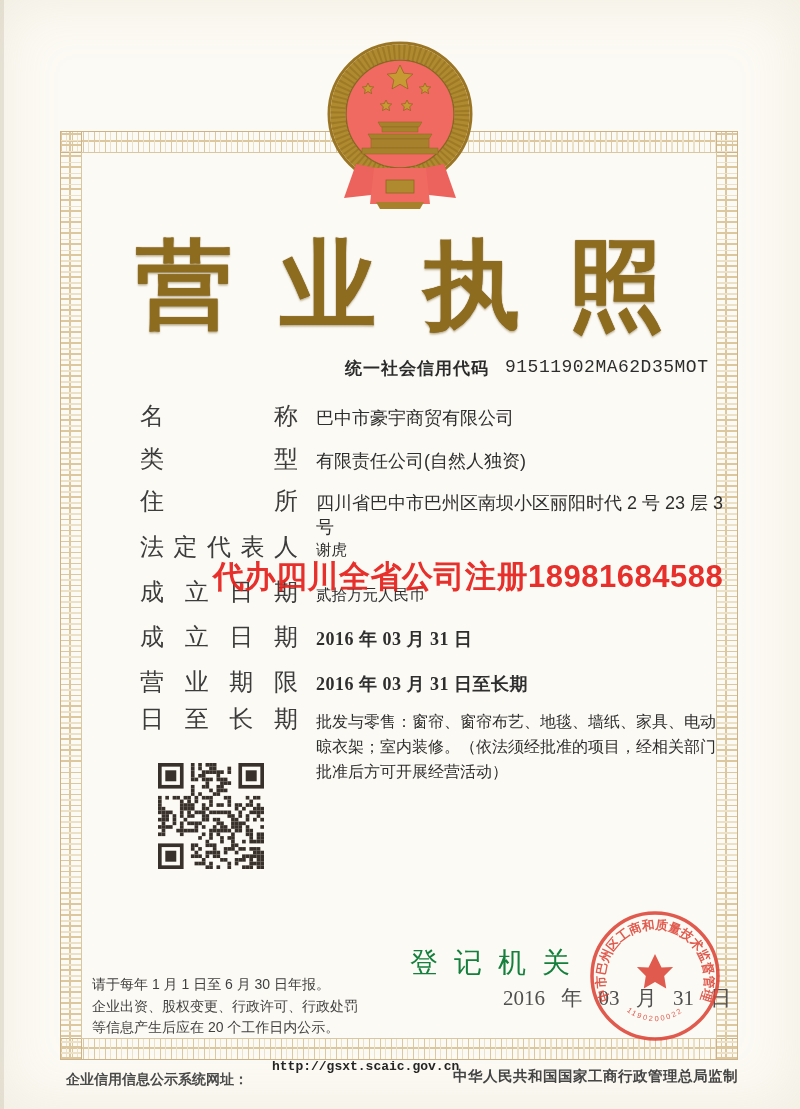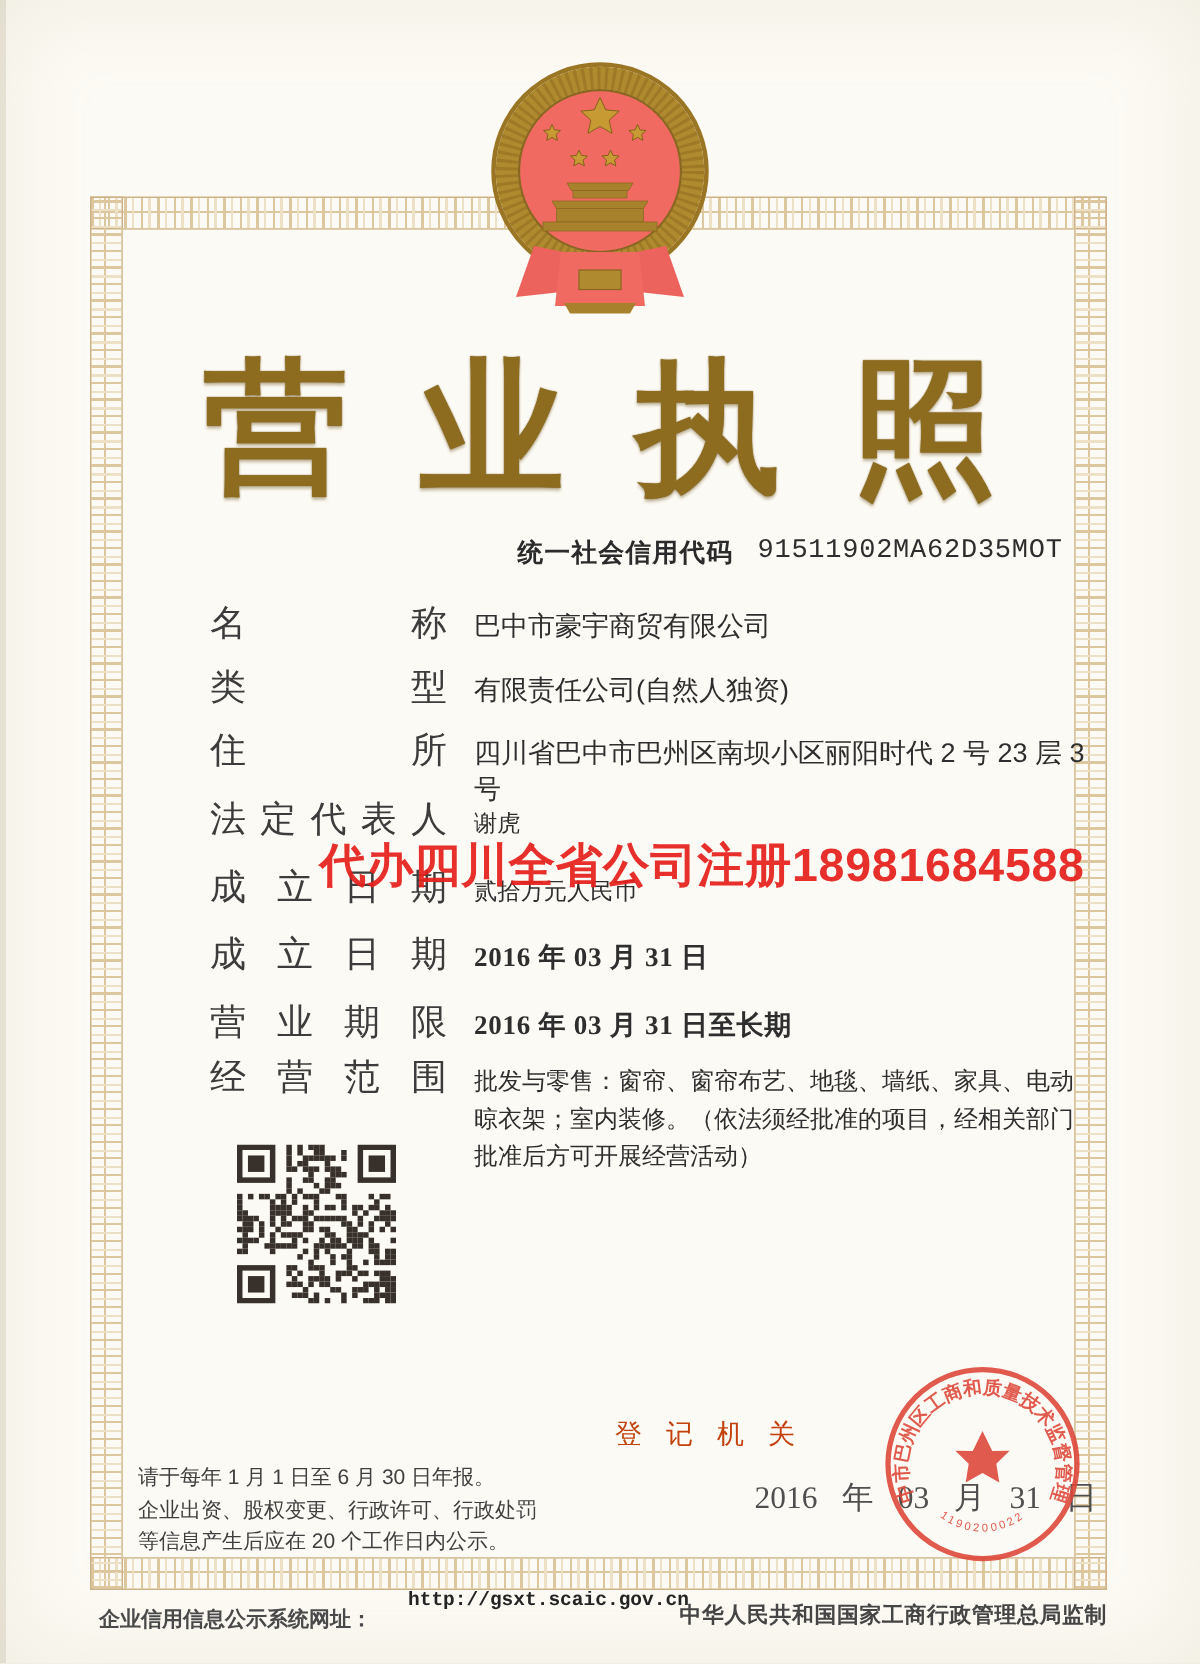--- a/index.html
+++ b/index.html
@@ -56,21 +56,21 @@
   
   .watermark{
     position:absolute;left:213px;top:556px;font-size:31px;font-weight:600;
     color:#e6201c;letter-spacing:.5px;opacity:.93;white-space:nowrap;
   }
 
   
   .qr{position:absolute;left:158px;top:763px;width:106px;height:106px;}
 
   
-  .reg-label{position:absolute;left:410px;top:944px;font-size:18px;color:#c2410c;letter-spacing:16px;white-space:nowrap;}
+  .reg-label{position:absolute;left:410px;top:944px;font-size:28px;color:#15803d;letter-spacing:16px;white-space:nowrap;}
   .reg-date{
     position:absolute;left:503px;top:984px;font-size:21px;color:#4f4f4f;
     font-family:"Liberation Serif", serif;word-spacing:11px;white-space:nowrap;
   }
   .seal{position:absolute;left:582px;top:903px;width:146px;height:146px;opacity:.88;}
 
   
   .notes{position:absolute;left:92px;top:974px;width:268px;font-size:14px;line-height:21.5px;color:#3f3f3f;font-weight:500;}
 
   
@@ -152,21 +152,21 @@
   </div>
   <div class="row" style="top:624px">
     <span class="lab">成立日期</span>
     <span class="val val-date">2016 年 03 月 31 日</span>
   </div>
   <div class="row" style="top:669px">
     <span class="lab">营业期限</span>
     <span class="val val-date">2016 年 03 月 31 日至长期</span>
   </div>
   <div class="row" style="top:706px">
-    <span class="lab">经营范围</span>
+    <span class="lab">日至长期</span>
     <span class="val val-scope">批发与零售：窗帘、窗帘布艺、地毯、墙纸、家具、电动晾衣架；室内装修。（依法须经批准的项目，经相关部门批准后方可开展经营活动）</span>
   </div>
 
   <div class="watermark">代办四川全省公司注册18981684588</div>
 
   <div class="qr">
     <svg id="qrsvg" width="106" height="106" viewBox="0 0 106 106">
         <rect x="32.90" y="0.00" width="3.66" height="3.66" fill="#38302a"></rect>
         <rect x="40.21" y="0.00" width="3.66" height="3.66" fill="#38302a"></rect>
         <rect x="47.52" y="0.00" width="3.66" height="3.66" fill="#38302a"></rect>

